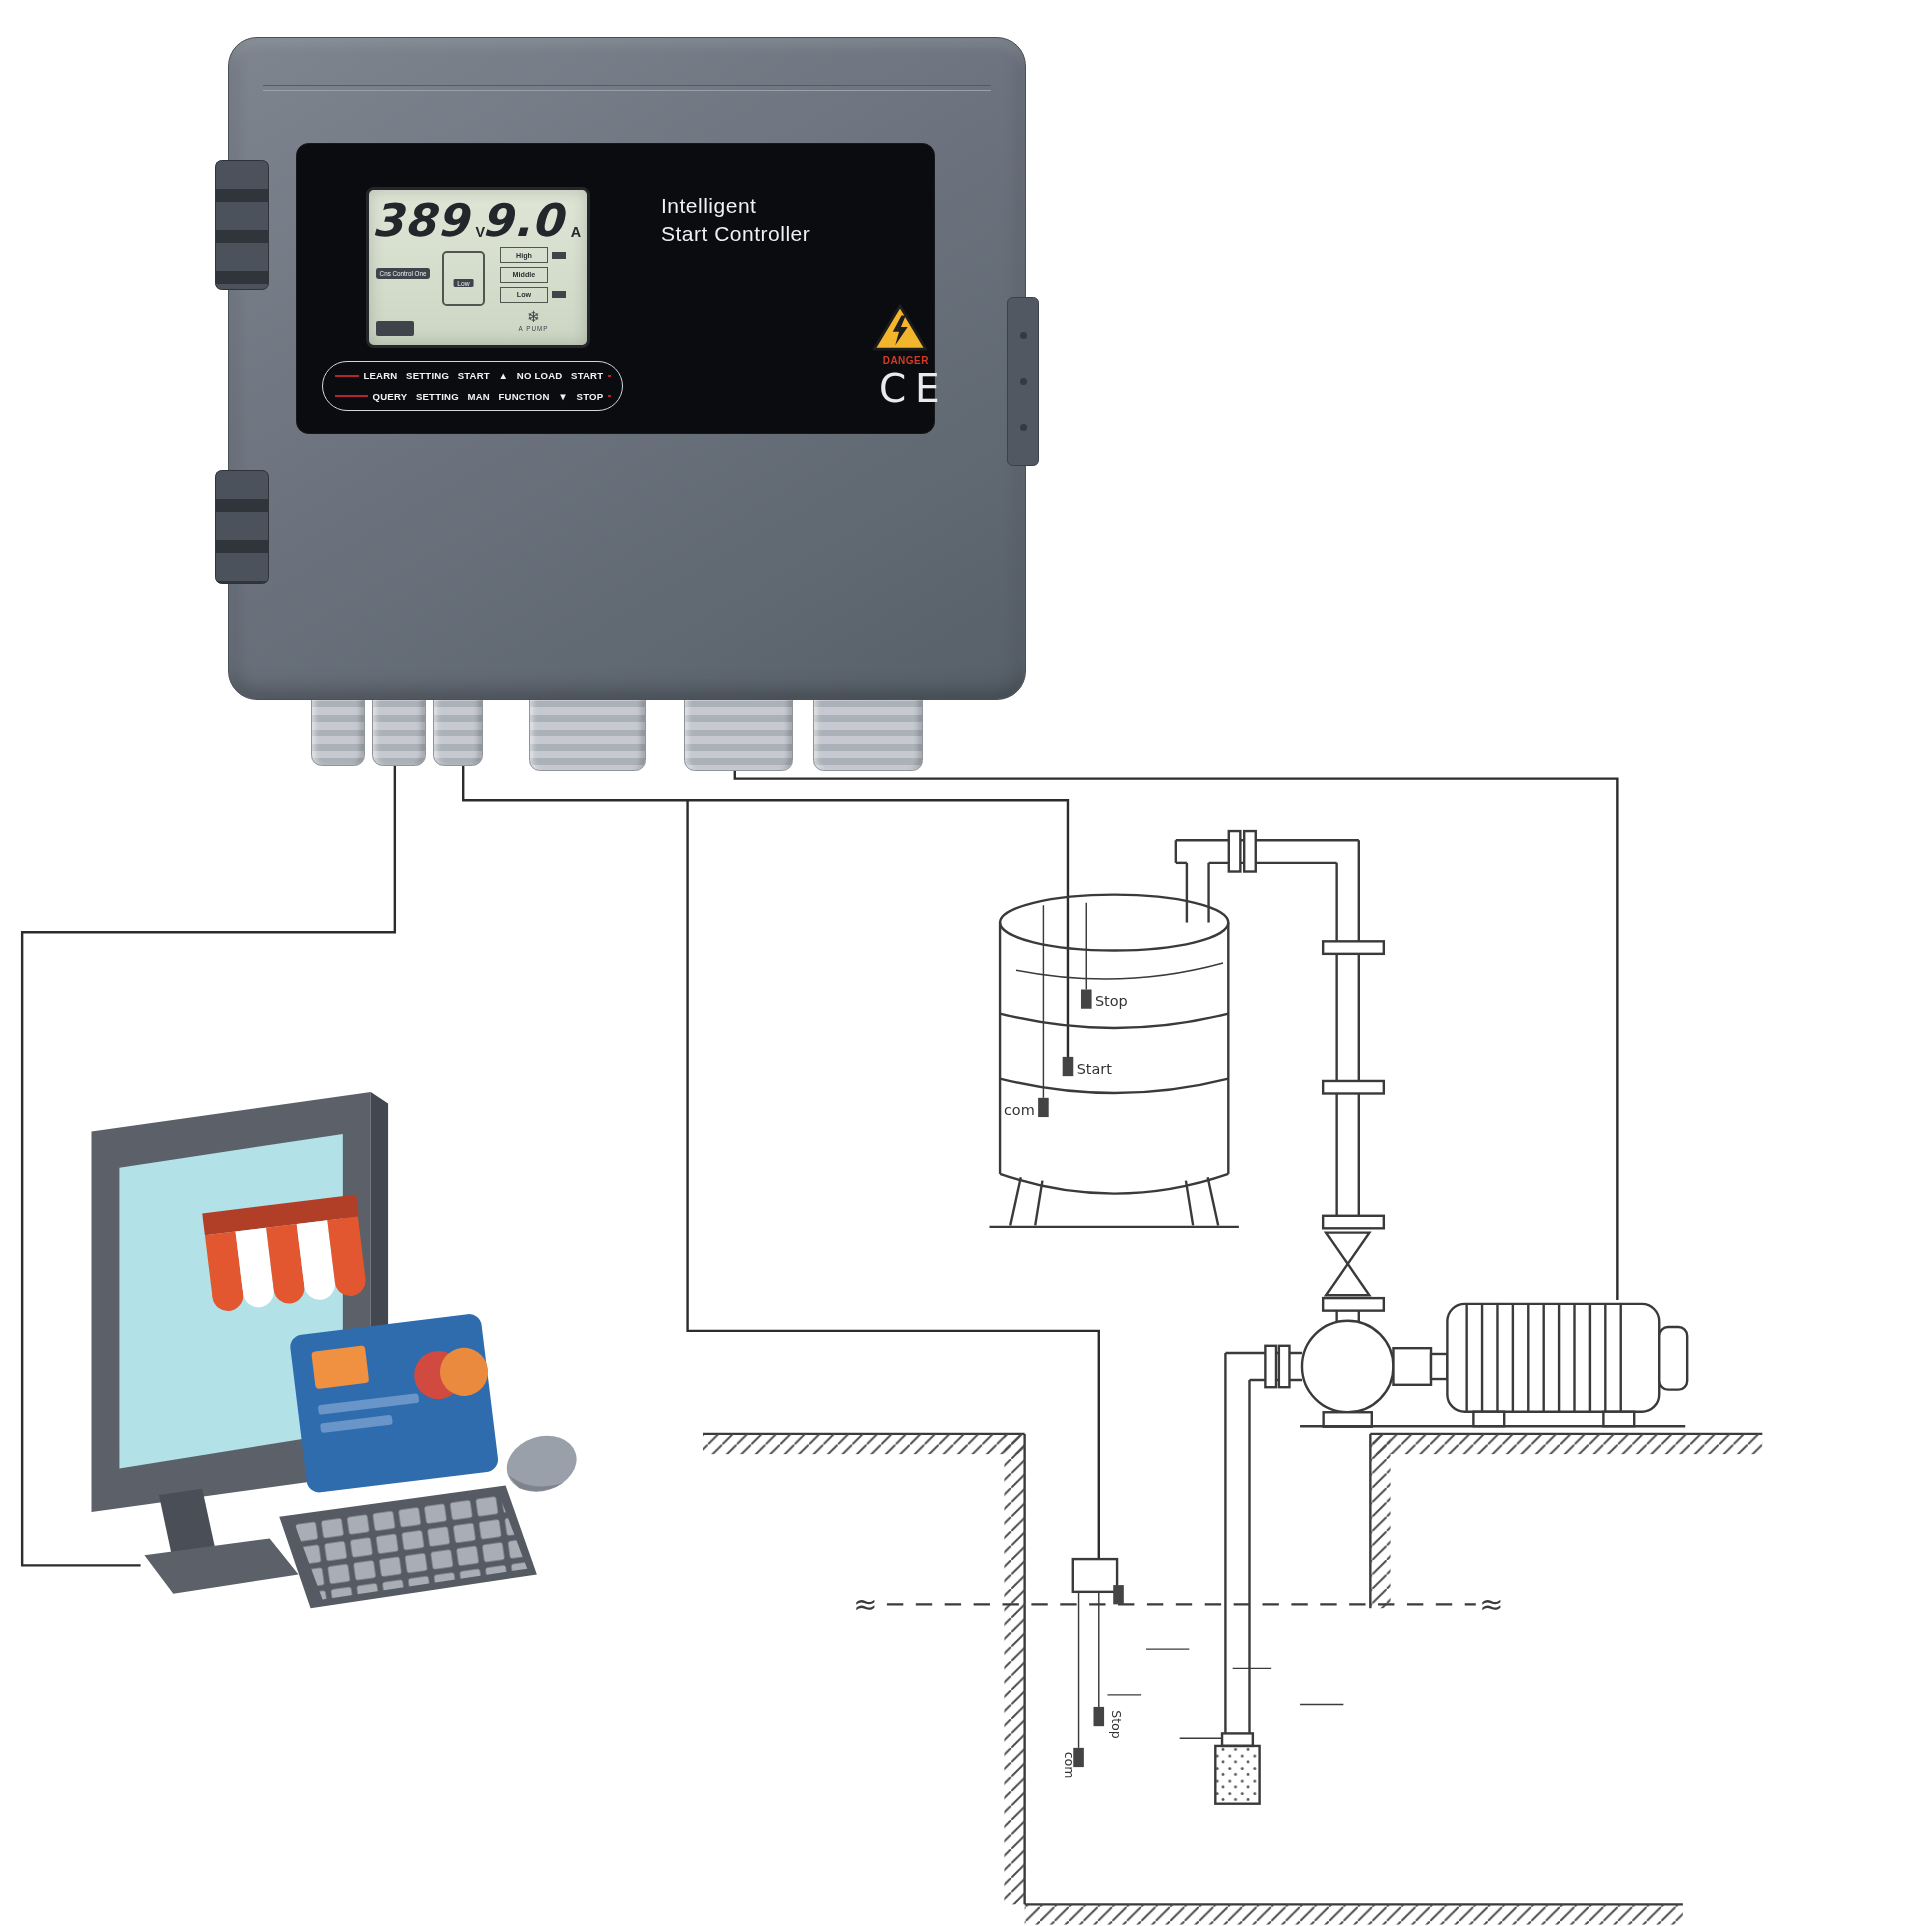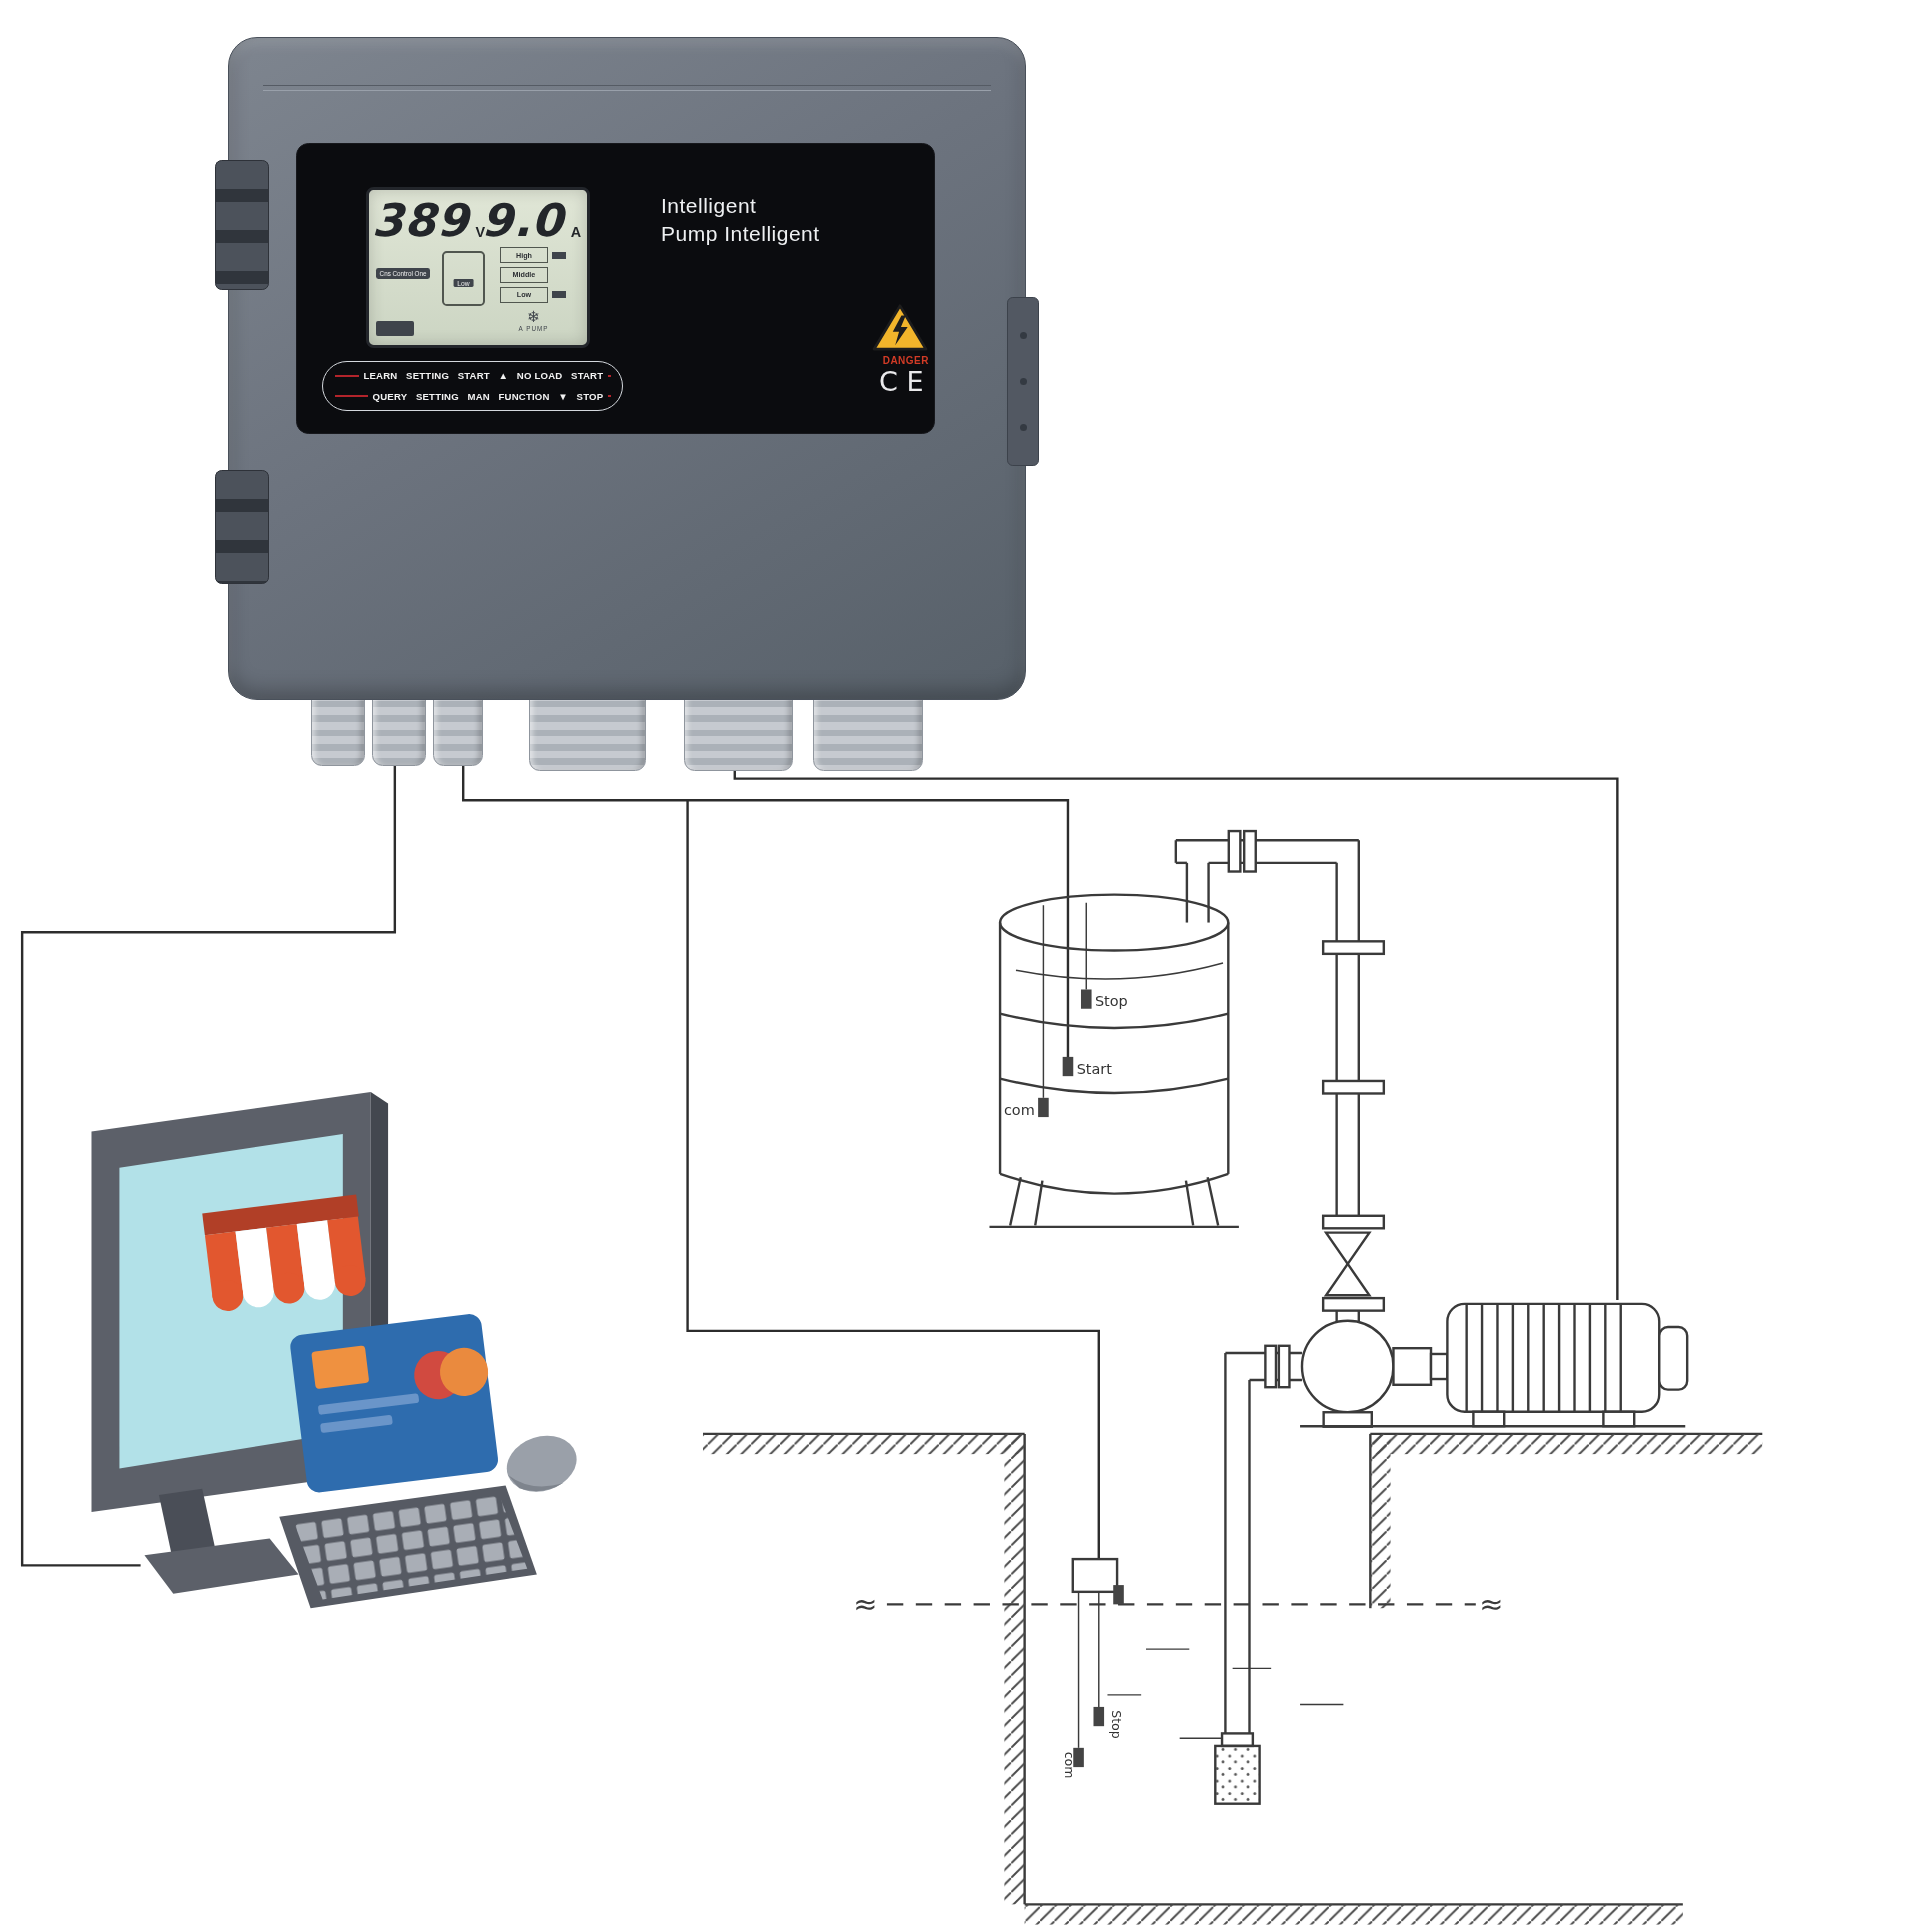--- a/index.html
+++ b/index.html
@@ -63,21 +63,21 @@
     border:1.4px solid #d4d8dd;border-radius:29px;padding:3.9px 14.4px;box-sizing:border-box;
     display:flex;flex-direction:column;justify-content:space-around;}
   .btn-row{position:relative;display:flex;justify-content:flex-end;align-items:center;height:20px;}
   .redline{position:absolute;left:-2.9px;right:-2.9px;top:50%;height:1.9px;margin-top:-1px;background:#b3242b;}
   .btn{position:relative;z-index:1;background:#0b0c0f;color:#f2f2f2;font-size:9.6px;
     font-weight:bold;padding:0 4.3px;letter-spacing:0.2px;cursor:pointer;}
 
   
   #danger{position:absolute;left:569px;top:159px;width:63px;text-align:right;}
   #danger-label{color:#d23b26;font-size:10px;font-weight:bold;letter-spacing:0.5px;margin-top:1px;}
-  #ce{position:absolute;left:582px;top:222px;color:#eaeaec;font-size:27px;
+  #ce{position:absolute;left:582px;top:222px;color:#eaeaec;font-size:39px;
     letter-spacing:8.7px;font-family:"DejaVu Sans",sans-serif;}
 
   
   .gland{position:absolute;z-index:2;border:1.4px solid #8f959d;border-radius:6.7px 6.7px 10.6px 10.6px;
     background:repeating-linear-gradient(180deg,#c6cad0 0 7.7px,#abb1b8 7.7px 14.4px);
     box-shadow:inset 2.9px 0 4.8px rgba(255,255,255,.5), inset -3.9px 0 5.8px rgba(0,0,0,.18);}
 </style>
 </head>
 <body>
 
@@ -313,21 +313,21 @@
       </div>
       <div class="blk"></div>
       <div class="pmp">
         <div class="snow">❄</div>
         <div class="plab">A PUMP</div>
       </div>
     </div>
 
     <div id="title">
       <div>Intelligent</div>
-      <div>Pump Intelligent</div>
+      <div>Start Controller</div>
     </div>
 
     <div id="strip">
       <div class="btn-row">
         <div class="redline"></div>
         <span class="btn">LEARN</span>
         <span class="btn">SETTING</span>
         <span class="btn">START</span>
         <span class="btn">▲</span>
         <span class="btn">NO LOAD</span>

